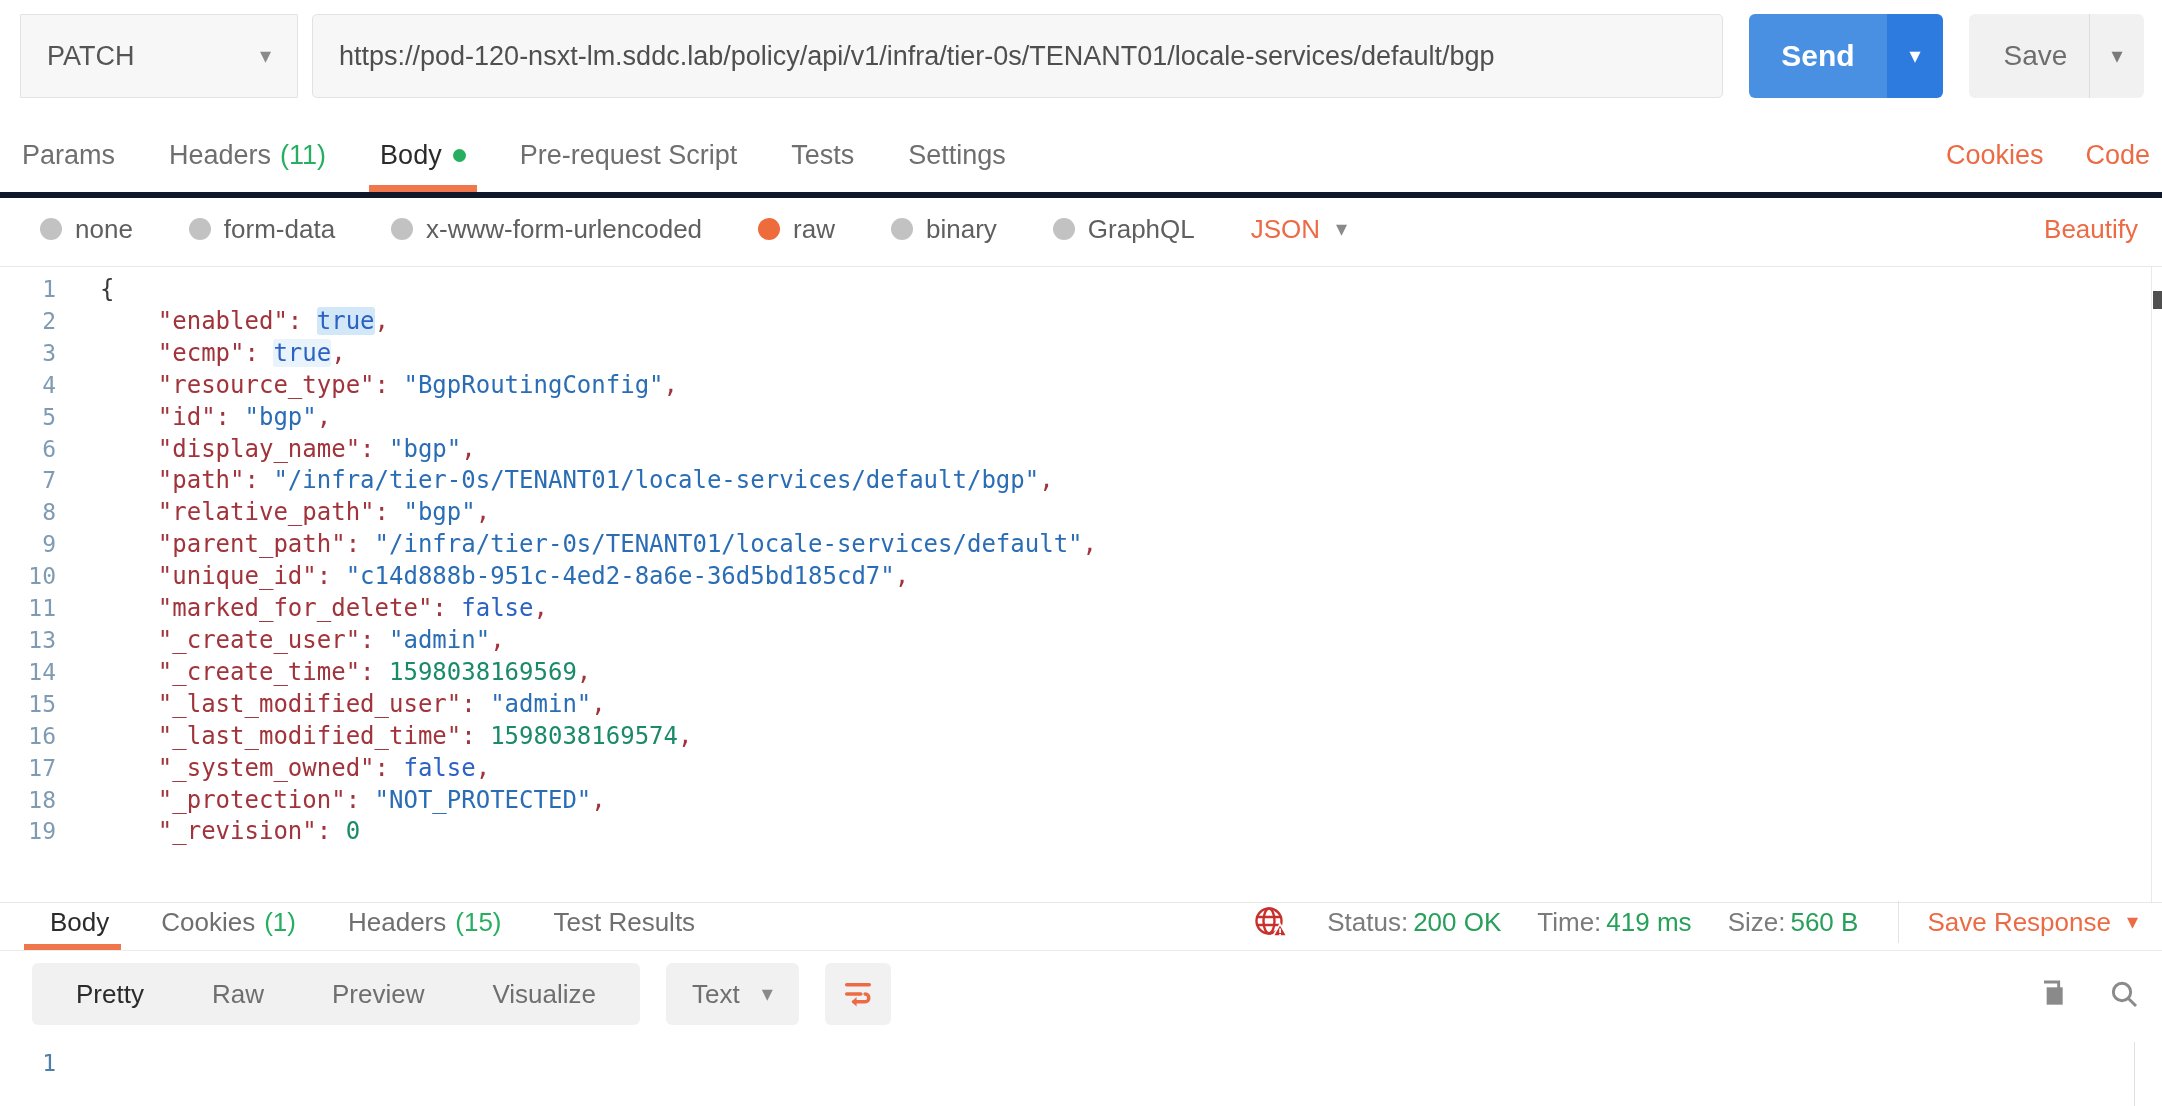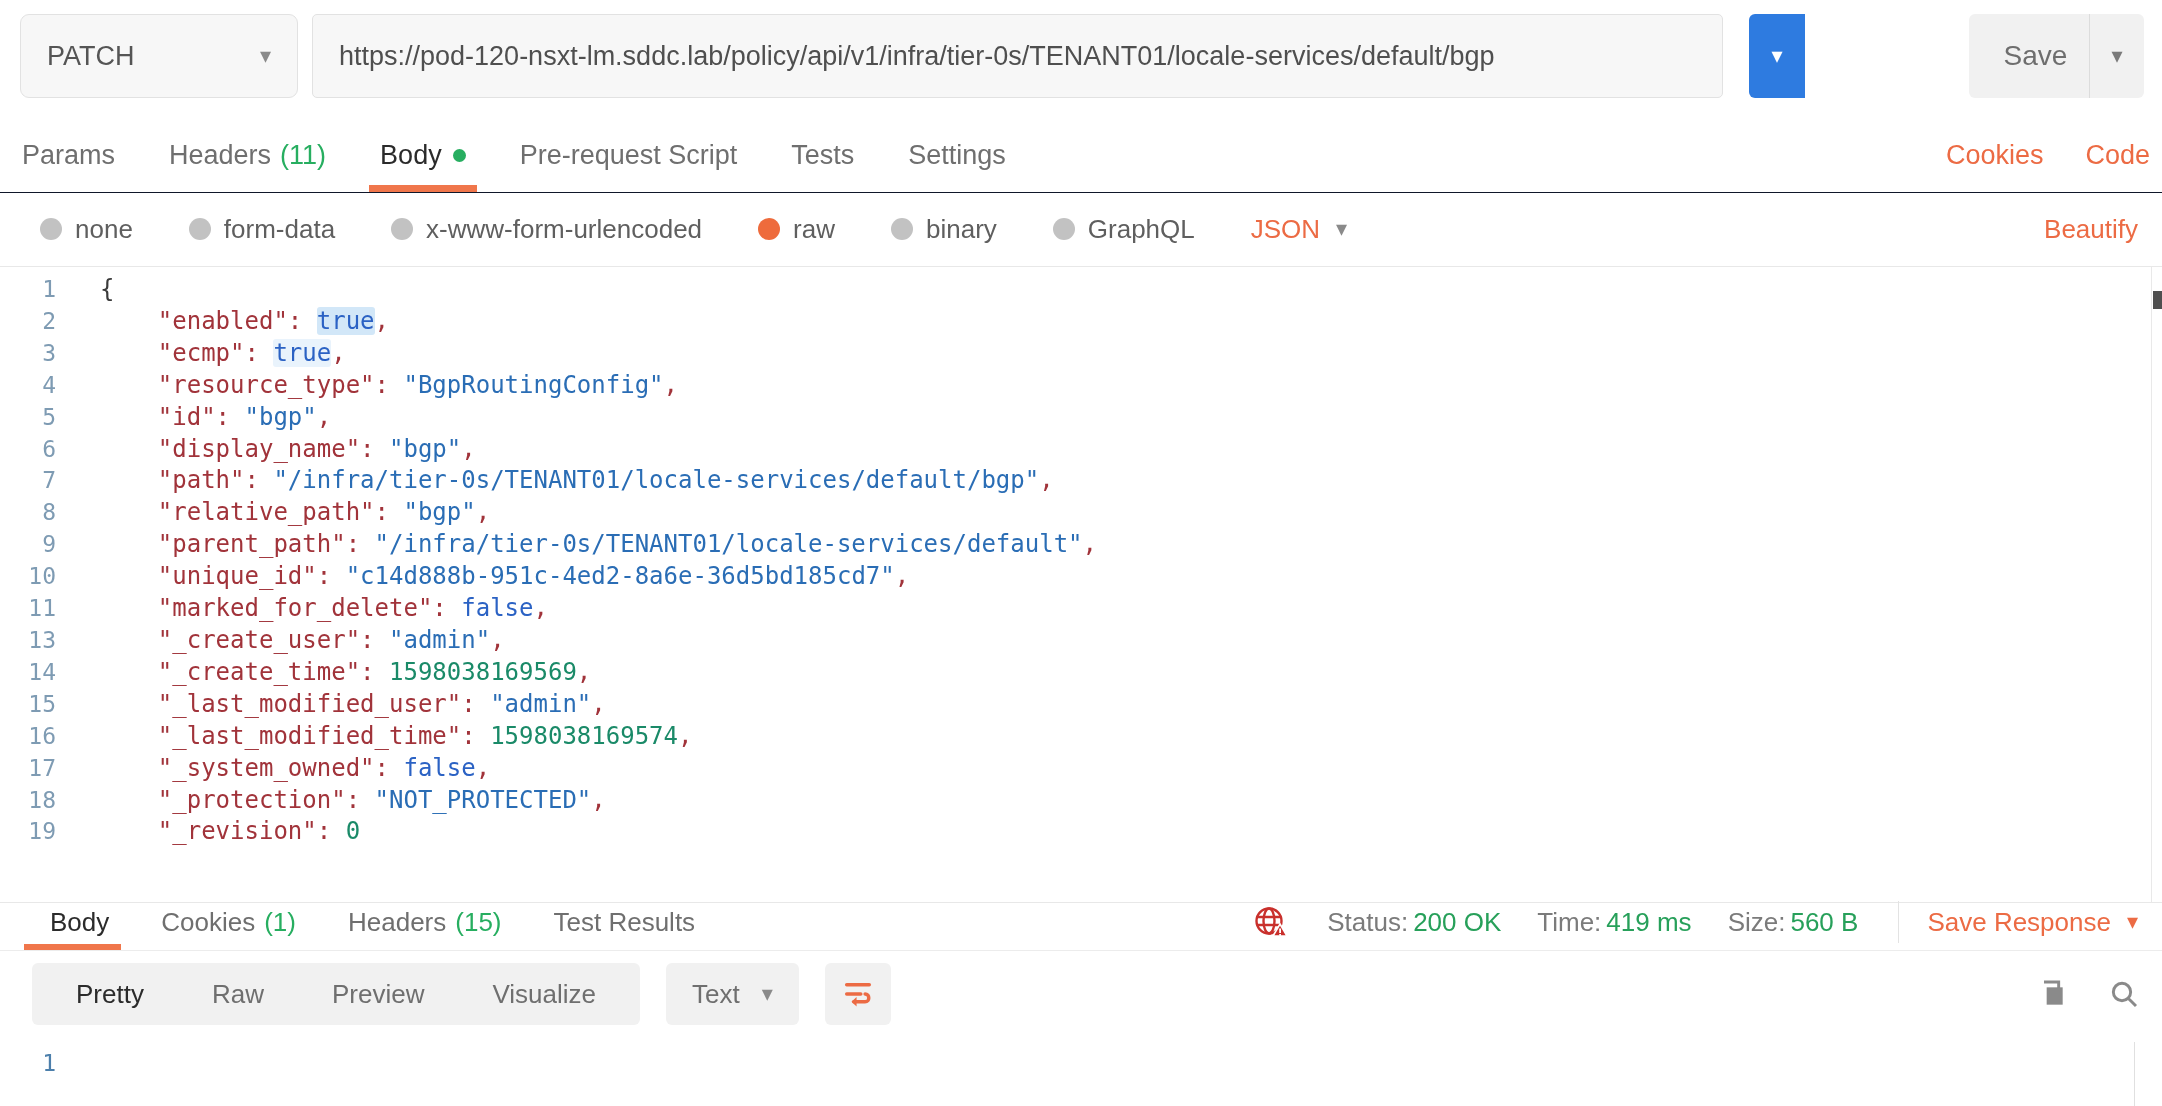--- a/index.html
+++ b/index.html
@@ -1,32 +1,32 @@
 <!DOCTYPE html>
 <html><head>
 <meta charset="utf-8">
 <style>
   html,body{margin:0;padding:0;background:#fff;}
   body{font-family:"Liberation Sans",sans-serif;overflow:hidden;}
   #app{position:relative;width:2162px;height:1106px;background:#fff;color:#4a4a4a;overflow:hidden;}
 
   
   .topbar{position:absolute;top:14px;left:20px;right:18px;height:84px;display:flex;align-items:stretch;}
-  .method-box{width:224px;background:#f7f7f7;border:1px solid #e2e2e2;border-radius:9px;display:flex;align-items:center;justify-content:space-between;padding:0 26px;font-size:27px;color:#555;flex:none;cursor:pointer;}
+  .method-box{width:224px;background:#f7f7f7;border:1px solid #e2e2e2;border-radius:1px;display:flex;align-items:center;justify-content:space-between;padding:0 26px;font-size:27px;color:#555;flex:none;cursor:pointer;}
   .method-box .chev{color:#8a8a8a;font-size:22px;}
   .url-box{flex:1;margin-left:14px;background:#f7f7f7;border:1px solid #e2e2e2;border-radius:5px;display:flex;align-items:center;padding:0 26px;font-size:27px;color:#4f4f4f;white-space:nowrap;overflow:hidden;}
   .send-btn{flex:none;margin-left:26px;width:194px;border-radius:6px;overflow:hidden;display:flex;cursor:pointer;}
   .send-main{flex:1;background:#4a90e2;color:#fff;font-size:30px;font-weight:bold;display:flex;align-items:center;justify-content:center;}
   .send-dd{width:56px;background:#2e7be0;color:#fff;display:flex;align-items:center;justify-content:center;font-size:22px;}
   .save-btn{flex:none;margin-left:26px;width:162px;background:#f1f1f1;border-radius:6px;display:flex;cursor:pointer;padding-left:13px;}
   .save-main{flex:1;display:flex;align-items:center;justify-content:center;font-size:28px;color:#6e6e6e;}
   .save-dd{width:54px;border-left:1px solid #dcdcdc;display:flex;align-items:center;justify-content:center;color:#7a7a7a;font-size:22px;}
 
   
-  .req-tabs{position:absolute;top:118px;left:0;right:0;height:74px;border-bottom:1px solid #0f172a;display:flex;align-items:center;padding:0 12px 0 22px;font-size:27px;color:#6f6f6f;}
+  .req-tabs{position:absolute;top:118px;left:0;right:0;height:74px;border-bottom:6px solid #0f172a;display:flex;align-items:center;padding:0 12px 0 22px;font-size:27px;color:#6f6f6f;}
   .tab{position:relative;height:100%;display:flex;align-items:center;padding:0 27px;cursor:pointer;white-space:nowrap;}
   .tab:first-child{padding-left:0;}
   .tab.active{color:#2b2b2b;}
   .tab.active::after{content:"";position:absolute;left:16px;right:16px;bottom:0;height:7px;background:#f0764b;}
   .tab:first-child.active::after{left:0;}
   .count{color:#27ae60;margin-left:9px;}
   .gdot{display:inline-block;width:13px;height:13px;border-radius:50%;background:#27ae60;margin-left:11px;}
   .req-links{margin-left:auto;display:flex;gap:42px;color:#ec6b44;font-size:27px;}
   .req-links span{cursor:pointer;}
 
@@ -90,20 +90,21 @@
 
 <div id="app">
 
   <div class="topbar">
     <div class="method-box">
       <span>PATCH</span>
       <span class="chev">▾</span>
     </div>
     <div class="url-box">https://pod-120-nsxt-lm.sddc.lab/policy/api/v1/infra/tier-0s/TENANT01/locale-services/default/bgp</div>
     <div class="send-btn">
+      <span class="send-main">Send</span>
       <span class="send-dd">
           <span>▾</span>
         </span>
     </div>
     <div class="save-btn">
       <span class="save-main">Save</span>
       <span class="save-dd">
           <span>▾</span>
         </span>
     </div>

